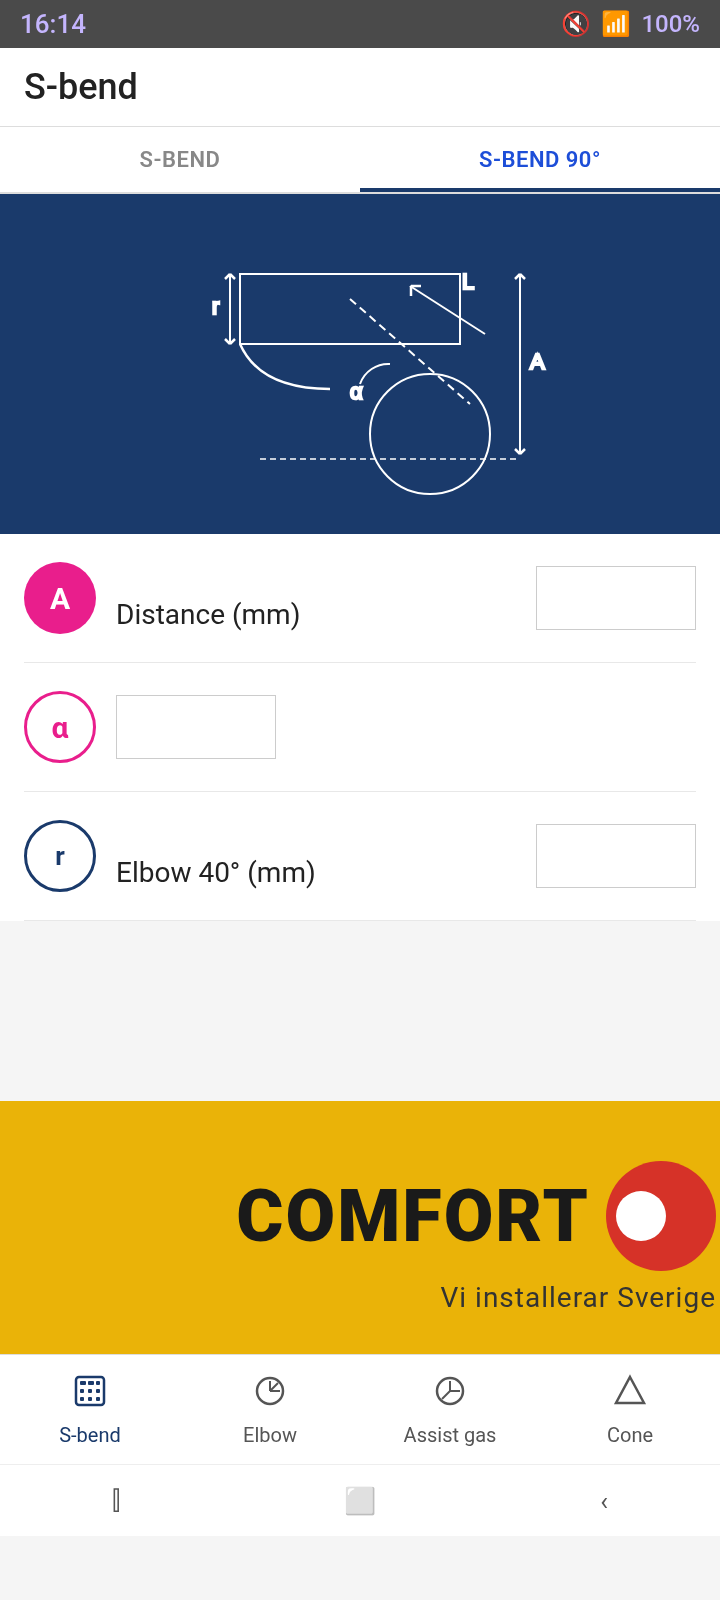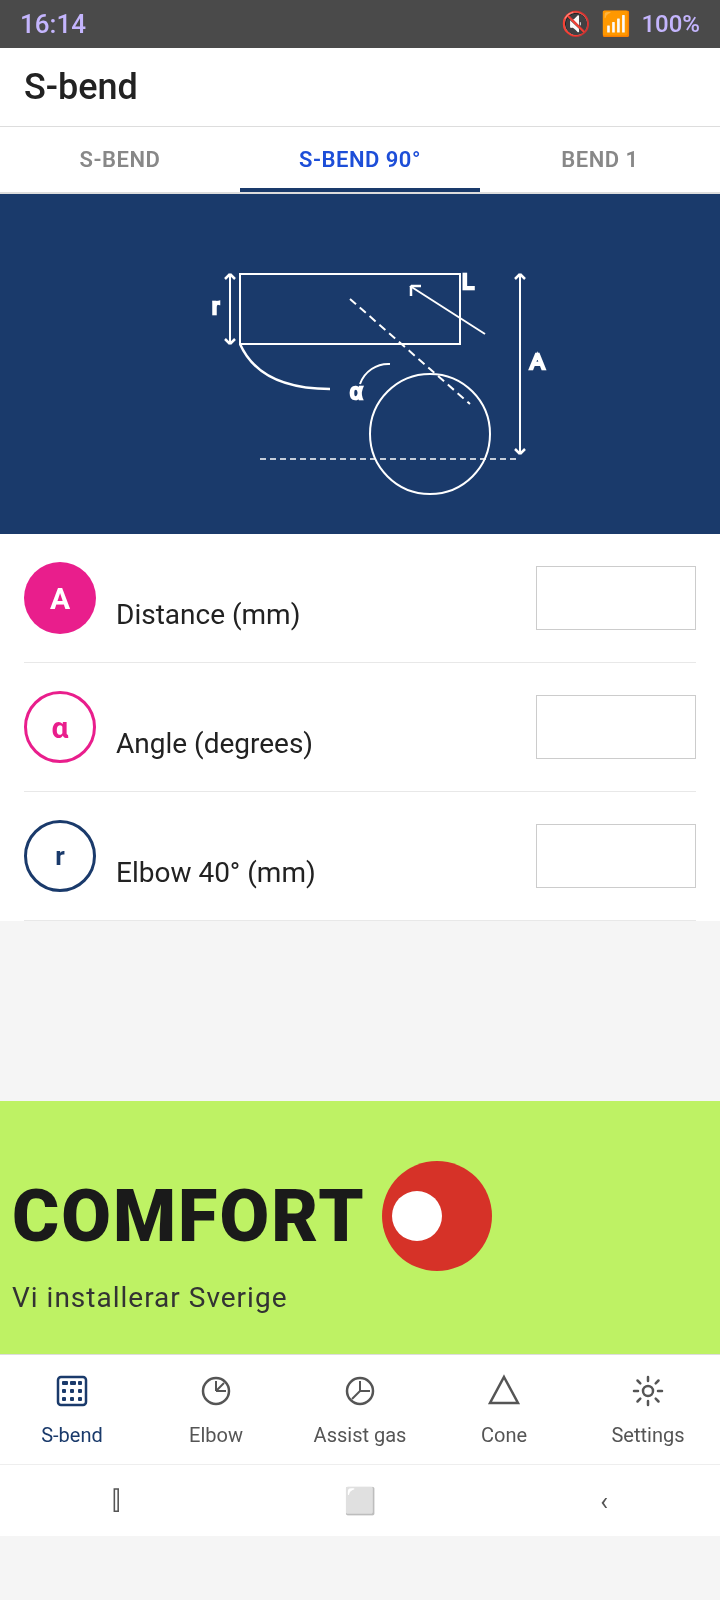--- a/index.html
+++ b/index.html
@@ -131,26 +131,26 @@
       height: 64px;
       border: 1.5px solid #ccc;
       background: white;
       font-size: 24px;
       padding: 8px 12px;
       outline: none;
     }
 
     
     .logo-area {
-      background: #bef264;
+      background: #eab308;
       display: flex;
       flex-direction: column;
-      align-items: flex-start;
+      align-items: flex-end;
       justify-content: center;
-      padding: 60px 12px 40px;
+      padding: 60px 4px 40px;
       margin-top: 0;
     }
 
     .comfort-logo {
       display: flex;
       align-items: center;
       gap: 16px;
       margin-bottom: 10px;
     }
 
@@ -264,23 +264,20 @@
   <span class="top-bar-title">S-bend</span>
 </div>
 
 <div class="tabs">
   <div class="tab">
     <span>S-BEND</span>
   </div>
   <div class="tab active">
     <span>S-BEND 90°</span>
   </div>
-  <div class="tab">
-    <span>BEND 1</span>
-  </div>
 </div>
 
 <div class="blueprint">
   <svg viewBox="0 0 460 300" xmlns="http://www.w3.org/2000/svg">
 
     <g fill="none" stroke="white" stroke-width="2.5">
 
       <rect x="110" y="60" width="220" height="70" rx="0" stroke="white" stroke-width="2"></rect>
 
       <path d="M 110 130 Q 130 175 200 175" stroke="white" stroke-width="2.5"></path>
@@ -325,21 +322,20 @@
       <span>A</span>
     </div>
     <span class="param-label">Distance (mm)</span>
     <input class="param-input" type="number" style="">
   </div>
 
   <div class="form-row">
     <div class="param-icon pink-outline">
       <span>α</span>
     </div>
-    <span class="param-label">Angle (degrees)</span>
     <input class="param-input" type="number" style="">
   </div>
 
   <div class="form-row">
     <div class="param-icon dark-outline">
       <span>r</span>
     </div>
     <span class="param-label">Elbow 40° (mm)</span>
     <input class="param-input" type="number" style="">
   </div>
@@ -403,29 +399,20 @@
 
   <div class="nav-item">
     <span class="nav-icon">
       <svg width="36" height="36" viewBox="0 0 36 36" fill="none" xmlns="http://www.w3.org/2000/svg">
         <path d="M 18 4 L 32 30 L 4 30 Z" stroke="#555" stroke-width="2.5" fill="none"></path>
       </svg>
     </span>
     <span class="nav-label">Cone</span>
   </div>
 
-  <div class="nav-item">
-    <span class="nav-icon">
-      <svg width="36" height="36" viewBox="0 0 36 36" fill="none" xmlns="http://www.w3.org/2000/svg">
-        <circle cx="18" cy="18" r="5" stroke="#555" stroke-width="2.5" fill="none"></circle>
-        <path d="M18 4 L18 8 M18 28 L18 32 M4 18 L8 18 M28 18 L32 18 M7.5 7.5 L10.3 10.3 M25.7 25.7 L28.5 28.5 M28.5 7.5 L25.7 10.3 M10.3 25.7 L7.5 28.5" stroke="#555" stroke-width="2.5" stroke-linecap="round"></path>
-      </svg>
-    </span>
-    <span class="nav-label">Settings</span>
-  </div>
 
 </div>
 
 <div class="android-nav">
   <span class="android-btn">⫿</span>
   <span class="android-btn">⬜</span>
   <span class="android-btn">‹</span>
 </div>
 
 </body></html>

